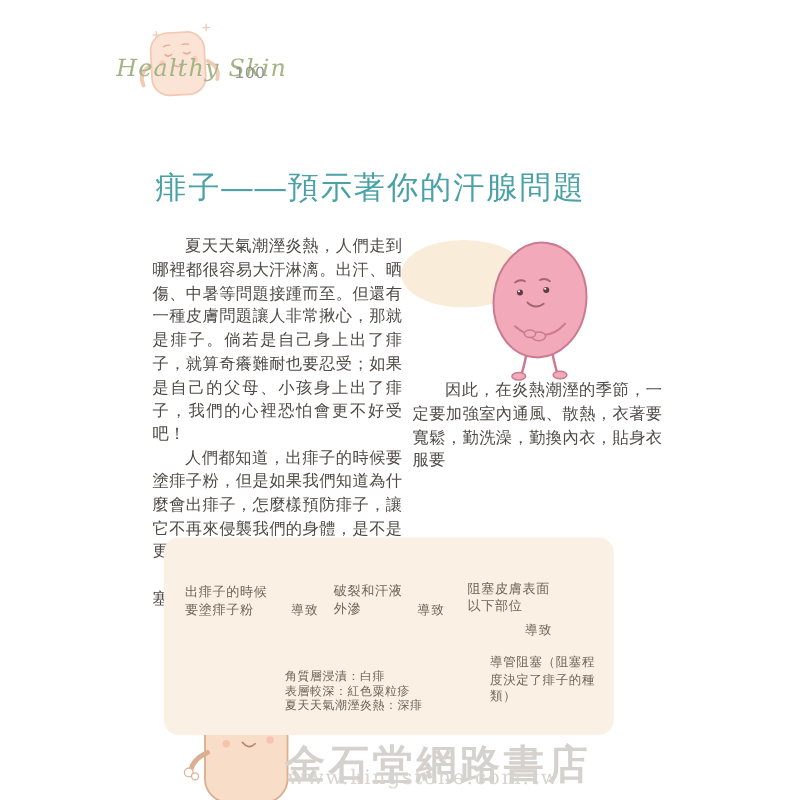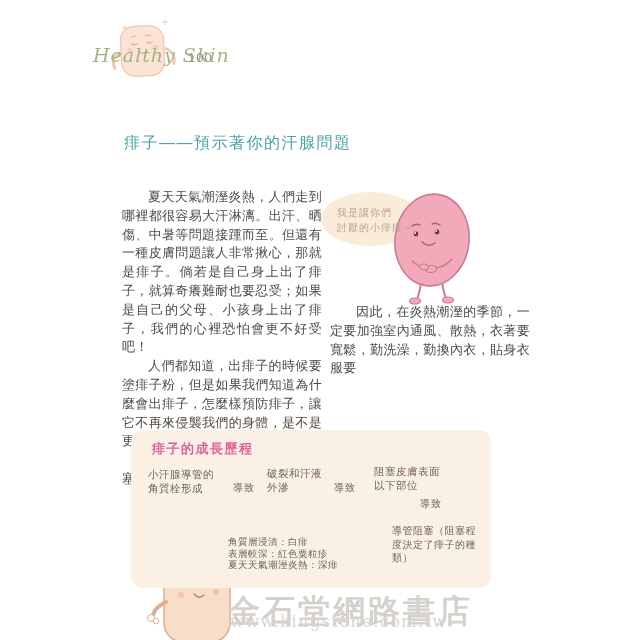--- a/index.html
+++ b/index.html
@@ -6,21 +6,21 @@
   body{width:640px;height:640px;background:#ffffff;overflow:hidden;
        font-family:"Liberation Sans","DejaVu Sans",sans-serif;}
   #page{position:relative;width:640px;height:640px;background:#ffffff;}
 
   
   .brand-script{position:absolute;left:93px;top:44px;font-family:"DejaVu Serif",serif;
     font-style:italic;font-size:19px;color:#a3b584;letter-spacing:1px;text-align:center;}
   .page-num{position:absolute;left:188px;top:50px;font-size:13px;color:#8f8f8f;letter-spacing:1px;}
 
   
-  .article-title{position:absolute;left:124px;top:133px;font-size:16px;color:#4aa2a6;
+  .article-title{position:absolute;left:124px;top:133px;font-size:25px;color:#4aa2a6;
     letter-spacing:1.5px;font-weight:500;}
 
   
   .col{position:absolute;width:200px;font-size:13px;line-height:18.8px;color:#4f4a46;
     text-align:justify;letter-spacing:0.3px;}
   .col-left{left:122px;top:188px;height:248px;}
   .col-right{left:330px;top:303px;height:135px;}
   .para{text-indent:2em;margin:0;}
   .para.no-indent{text-indent:0;}
 
@@ -150,28 +150,23 @@
 
   <div class="col col-left">
     <p class="para">夏天天氣潮溼炎熱，人們走到哪裡都很容易大汗淋漓。出汗、晒傷、中暑等問題接踵而至。但還有一種皮膚問題讓人非常揪心，那就是痱子。倘若是自己身上出了痱子，就算奇癢難耐也要忍受；如果是自己的父母、小孩身上出了痱子，我們的心裡恐怕會更不好受吧！</p>
     <p class="para">人們都知道，出痱子的時候要塗痱子粉，但是如果我們知道為什麼會出痱子，怎麼樣預防痱子，讓它不再來侵襲我們的身體，是不是更好呢？</p>
     <p class="para">痱子一般都是由於汗腺導管阻塞</p>
   </div>
   <div class="col col-right">
     <p class="para">因此，在炎熱潮溼的季節，一定要加強室內通風、散熱，衣著要寬鬆，勤洗澡，勤換內衣，貼身衣服要</p>
   </div>
 
-  <div class="bubble-text">
-    <div>我是讓你們</div>
-    <div>討厭的小痱痱～</div>
-  </div>
 
   <div class="infobox"></div>
-  <div class="infobox-title">痱子的成長歷程</div>
-  <div class="flow-node node-1">小汗腺導管的角質栓形成</div>
+  <div class="flow-node node-1">出痱子的時候要塗痱子粉</div>
   <div class="flow-node node-2">破裂和汗液外滲</div>
   <div class="flow-node node-4">導管阻塞（阻塞程度決定了痱子的種類）</div>
   <div class="flow-node node-3">阻塞皮膚表面以下部位</div>
   <div class="arrow-label lbl-1">導致</div>
   <div class="arrow-label lbl-2">導致</div>
   <div class="arrow-label lbl-3">導致</div>
   <div class="severity">
     <div>角質層浸漬：白痱</div>
     <div>表層較深：紅色粟粒疹</div>
     <div>夏天天氣潮溼炎熱：深痱</div>

